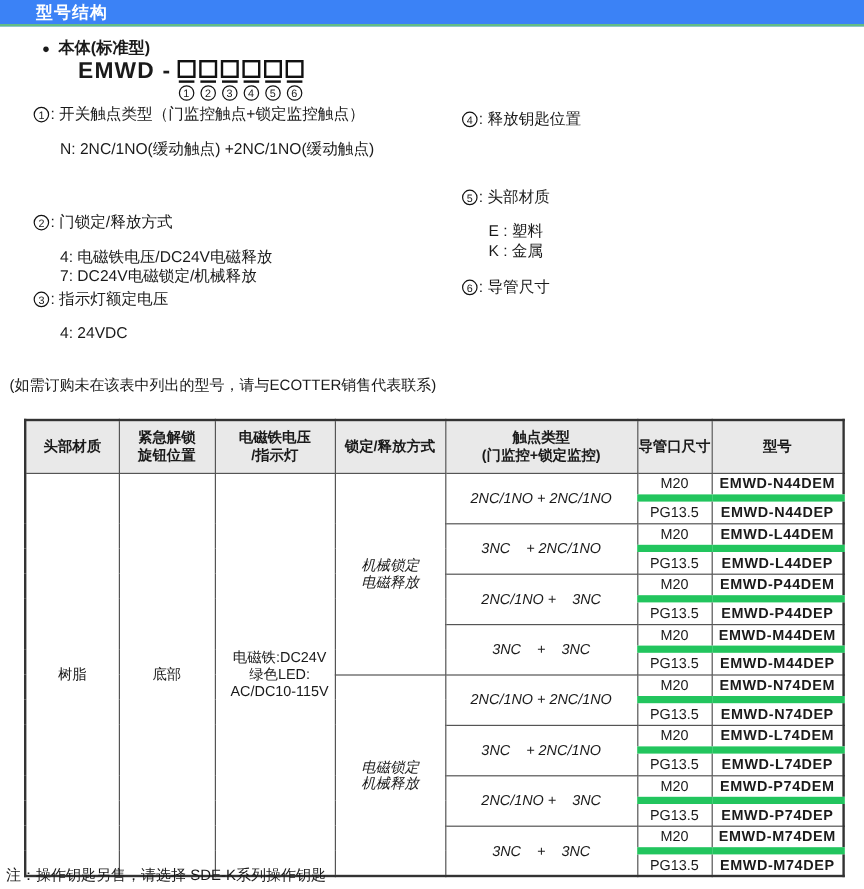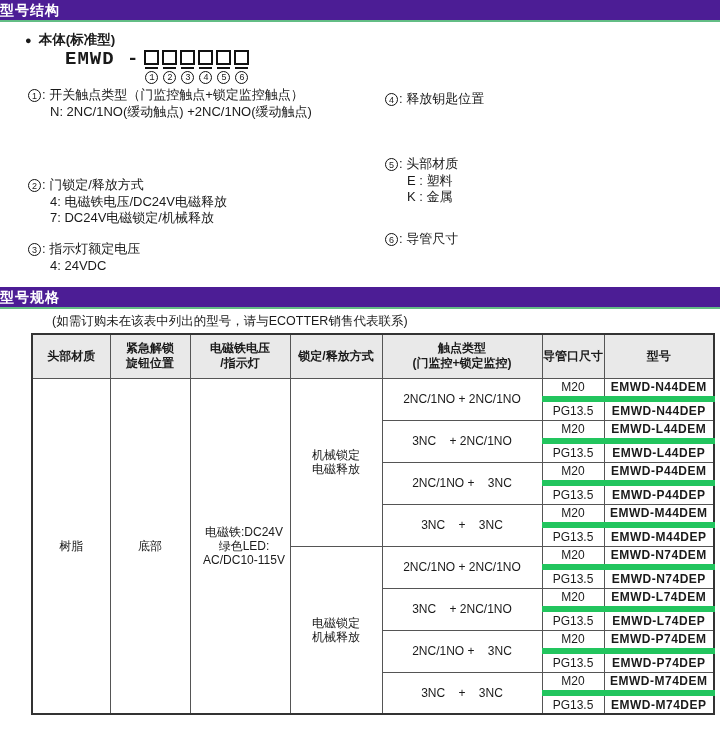--- a/index.html
+++ b/index.html
@@ -1,54 +1,54 @@
 <!DOCTYPE html>
 <html><head>
 <meta charset="utf-8">
 <style>
   * { margin:0; padding:0; box-sizing:border-box; }
   body { background:#fff; font-family:"Liberation Sans","DejaVu Sans",sans-serif; color:#1a1a1a; }
   .page { position:relative; width:720px; height:741px; background:#fff; overflow:hidden; }
 
   
-  .section-bar { position:absolute; left:0; width:720px; height:22px; background:#4c1d95;
+  .section-bar { position:absolute; left:0; width:720px; height:22px; background:#3b82f6;
                  border-bottom:2px solid #63bd85; color:#fff; font-size:14px; font-weight:bold;
-                 line-height:21px; letter-spacing:1px; }
-
-  
-  .bullet-line { position:absolute; left:25px; top:31px; font-size:13.5px; font-weight:bold; }
+                 line-height:21px; padding-left:30px; letter-spacing:1px; }
+
+  
+  .bullet-line { position:absolute; left:35px; top:31px; font-size:13.5px; font-weight:bold; }
   .bullet-dot { font-size:11px; margin-right:7px; }
 
   
-  .model-code { position:absolute; left:65px; top:50px; display:flex; align-items:flex-start;font-family:Liberation Mono, monospace; }
+  .model-code { position:absolute; left:65px; top:50px; display:flex; align-items:flex-start; }
   .model-prefix { font-size:19px; font-weight:bold; letter-spacing:1px; line-height:19px; margin-right:5px; }
   .digit-col { display:inline-flex; flex-direction:column; align-items:center; margin-right:3px; }
   .digit-box { width:15px; height:15px; border:2px solid #111; background:#fff; }
   .digit-dash { width:13px; height:2px; background:#111; margin-top:2px; }
   .circ { width:13px; height:13px; border:1px solid #111; border-radius:50%; font-size:9px;
           line-height:12px; text-align:center; margin-top:2px; }
 
   
   .legend-group { position:absolute; font-size:13px; }
   .legend-title { display:flex; align-items:center; white-space:pre; }
   .legend-title .circ { margin:0 1px 0 0; flex:0 0 auto; }
-  .legend-items { padding-left:22px; margin-top:0; }
+  .legend-items { padding-left:22px; margin-top:12px; }
   .legend-items div { line-height:16px; white-space:pre; }
 
   
-  .note-line { position:absolute; left:8px; top:313px; font-size:12.5px;margin-left:44px; }
-
-  
-  table.spec { position:absolute; left:20px; top:333px; border-collapse:collapse; table-layout:fixed;margin-left:11px; }
+  .note-line { position:absolute; left:8px; top:313px; font-size:12.5px; }
+
+  
+  table.spec { position:absolute; left:20px; top:349px; border-collapse:collapse; table-layout:fixed; }
   table.spec td, table.spec th { border:1px solid #555; font-size:12px; text-align:center;
                                  vertical-align:middle; overflow:hidden; }
   table.spec th { background:#e9e9e9; font-weight:bold; height:44px; white-space:pre-line; line-height:15px; }
   table.spec td { height:21px; line-height:14px; }
   table.spec { border:2px solid #333; }
-  td.lock-cell, td.contact-cell { white-space:pre-line; }
+  td.lock-cell, td.contact-cell { white-space:pre-line;font-style:italic; }
   td.contact-cell { white-space:pre; font-size:12.5px; }
   td.voltage-cell { text-align:left; padding-left:8px; white-space:pre-line; line-height:17px; }
   td.model-cell { font-weight:bold; letter-spacing:0.5px; }
   tr.sub-row td { border-top:6px solid #22c55e; }
   tr.grp-row td { border-top:1.5px solid #333; }
 
   
   .footnote { position:absolute; left:5px; top:721px; font-size:12.5px; }
 </style>
 </head>
@@ -129,23 +129,20 @@
     <div class="legend-items">
       <div>E : 塑料</div>
       <div>K : 金属</div>
     </div>
   </div>
 
   <div class="legend-group" style="left:385px; top:230px;">
     <div class="legend-title"><span class="circ">6</span><span>: 导管尺寸</span></div>
   </div>
 
-  <div class="section-bar" style="top:287px;">
-    <span>型号规格</span>
-  </div>
 
   <div class="note-line">(如需订购未在该表中列出的型号，请与ECOTTER销售代表联系)</div>
 
   <table class="spec">
     <colgroup>
       <col style="width:78px">
         <col style="width:80px">
         <col style="width:100px">
       <col style="width:92px">
         <col style="width:160px">
@@ -244,14 +241,15 @@
         <td>M20</td>
         <td class="model-cell">EMWD-M74DEM</td>
       </tr>
       <tr class="sub-row">
         <td>PG13.5</td>
         <td class="model-cell">EMWD-M74DEP</td>
       </tr>
     </tbody>
   </table>
 
+  <div class="footnote">注：操作钥匙另售，请选择 SDE-K系列操作钥匙</div>
 
 </div>
 
 </body></html>

